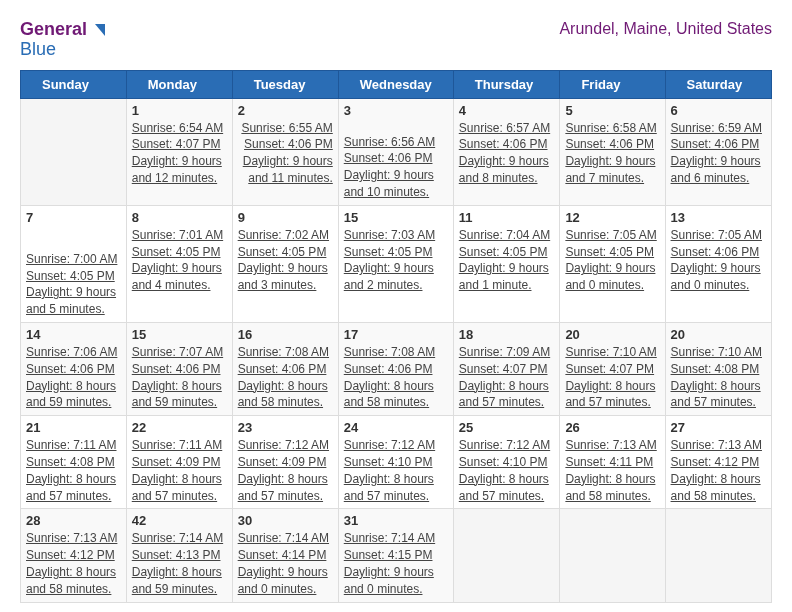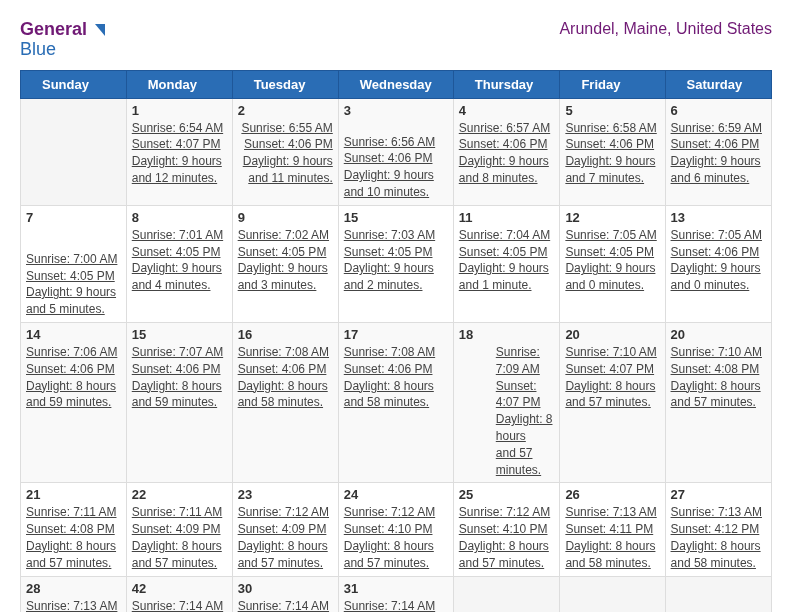--- a/index.html
+++ b/index.html
@@ -241,21 +241,21 @@
         </td>
         <td>
           <span class="day-number">17</span>
           <div class="day-info" style="white-space: pre-line;">Sunrise: 7:08 AM
 Sunset: 4:06 PM
 Daylight: 8 hours
 and 58 minutes.</div>
         </td>
         <td>
           <span class="day-number">18</span>
-          <div class="day-info" style="white-space: pre-line; margin-left: 37px;">Sunrise: 7:09 AM
+          <div class="day-info" style="white-space: pre-line;">Sunrise: 7:09 AM
 Sunset: 4:07 PM
 Daylight: 8 hours
 and 57 minutes.</div>
         </td>
         <td>
           <span class="day-number">20</span>
           <div class="day-info" style="white-space: pre-line;">Sunrise: 7:10 AM
 Sunset: 4:07 PM
 Daylight: 8 hours
 and 57 minutes.</div>

